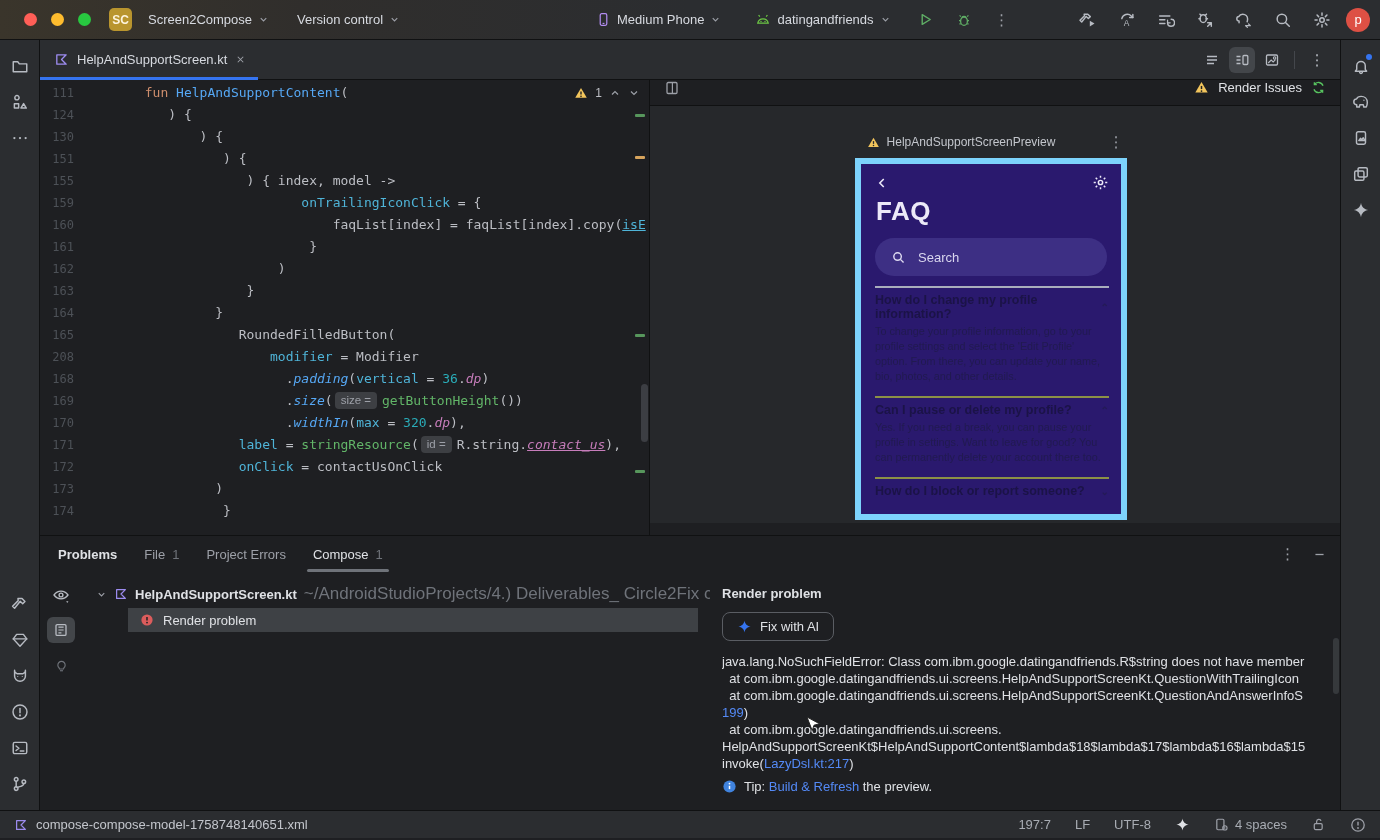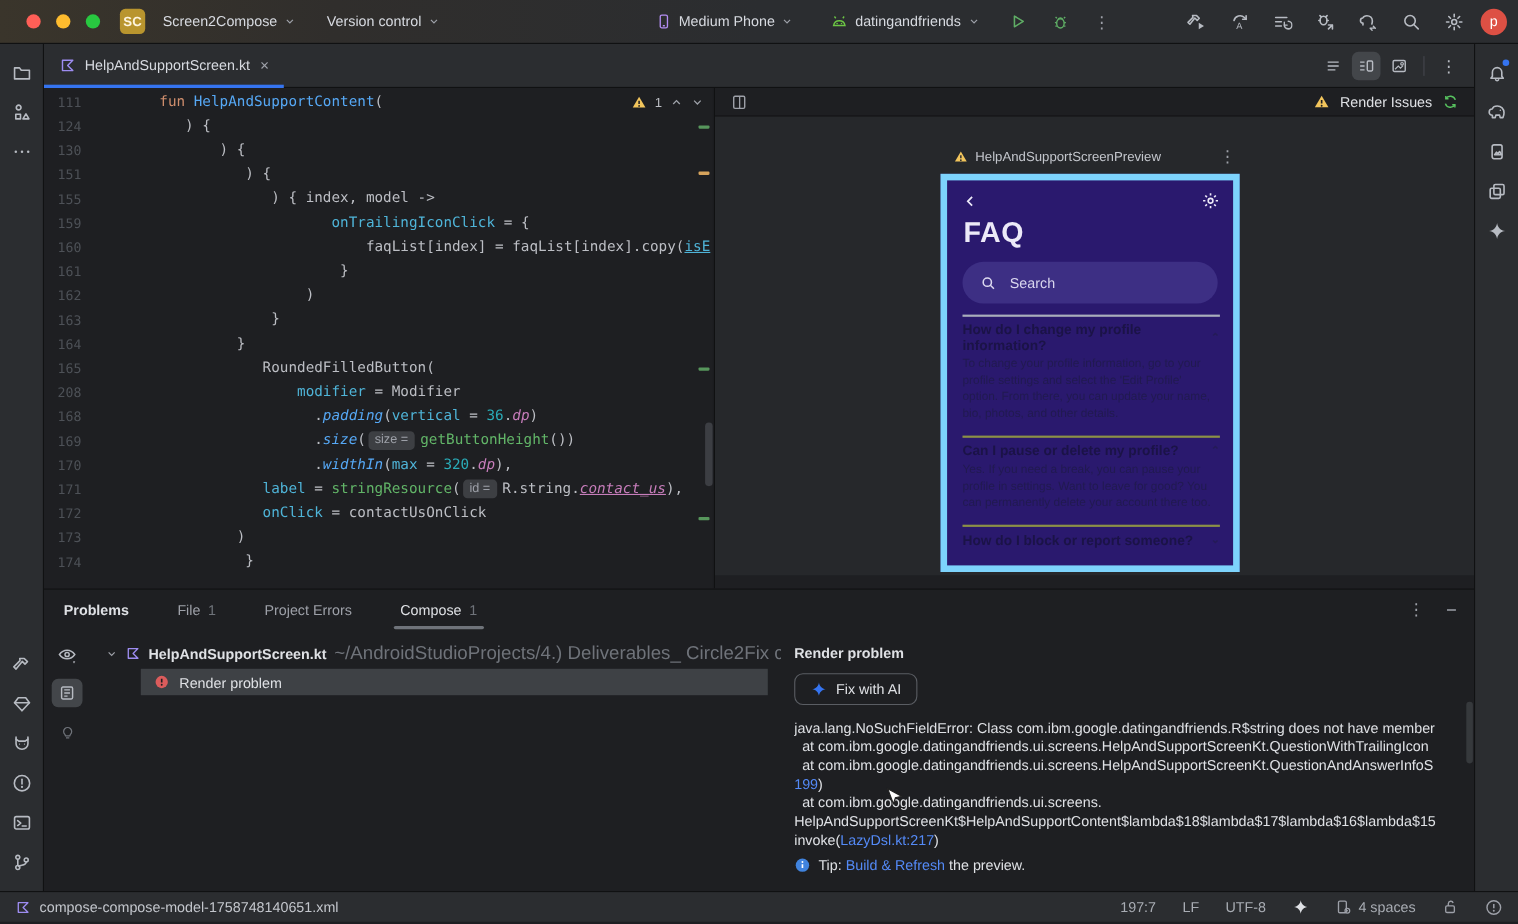--- a/index.html
+++ b/index.html
@@ -70,21 +70,21 @@
   .hintpill{display:inline-block;background:#3d3f43;color:#9da0a8;border-radius:4px;
     padding:0 6px;margin:0 5px 0 2px;font-family:"Liberation Sans",sans-serif;
     font-size:11.5px;line-height:17px;vertical-align:1px}
   .insp{position:absolute;right:8px;top:6px;display:flex;align-items:center;gap:7px;color:#bcbec4;font-size:12px}
   .stripe-mark{position:absolute;right:3px;width:10px;height:3px;border-radius:1px}
   .scroll-thumb{position:absolute;right:0;width:7px;border-radius:4px;background:#55585e;opacity:.55}
 
   
   .previewpane{left:649px;top:80px;width:691px;height:455px;border-left:1px solid var(--line)}
   .pv-toolbar{height:26px;background:var(--editor);border-bottom:1px solid var(--line);
-    display:flex;align-items:center;padding:0 14px}
+    display:flex;align-items:flex-start;padding:0 14px}
   .pv-toolbar .right{margin-left:auto;display:flex;align-items:center;gap:9px;color:#dfe1e5}
   .pv-canvas{position:relative;height:417px;background:#26282b;overflow:hidden}
   .pv-label{position:absolute;top:27px;left:0;width:100%;display:flex;justify-content:center;
     align-items:center;gap:7px;color:#c3c6cc;font-size:12px}
   .pv-label .kebab{margin-left:46px}
   .phone{position:absolute;left:205px;top:52px;width:272px;height:362px;
     background:#2a196e;border:6px solid #7dd3fc}
   .ph-in{position:absolute;inset:0;overflow:hidden;color:#ece9f8}
   .ph-top{position:absolute;left:14px;right:12px;top:10px;display:flex;justify-content:space-between;align-items:center}
   .ph-title{position:absolute;left:15px;top:32px;font-size:26px;font-weight:600;letter-spacing:.5px}
@@ -95,21 +95,21 @@
   .faq-div.first{background:#a9adbc}
   .faq-q{display:flex;justify-content:space-between;align-items:center;margin:5px 0 3px;
     font-weight:700;font-size:12.5px;color:#1b1347}
   .faq-q .car{font-size:10px;color:#241b56}
   .faq-a{font-size:10.8px;line-height:15px;color:#211a50;margin-bottom:12px;min-height:5px}
   .faq-a:empty{margin-bottom:13px;min-height:14px}
 
   
   .bottompanel{left:40px;top:535px;width:1300px;height:275px;background:var(--editor);
     border-top:1px solid var(--line)}
-  .ptabs{height:36px;display:flex;align-items:center;padding-left:18px;gap:44px;position:relative}
+  .ptabs{height:36px;display:flex;align-items:center;padding-left:18px;gap:27px;position:relative}
   .ptab{color:var(--dim);display:flex;gap:7px;align-items:center;height:100%;position:relative;align-items:center}
   .ptab span{align-self:center}
   .ptab .cnt{color:var(--dimmer)}
   .ptab.title{color:var(--txt);font-weight:700}
   .ptab.active{color:var(--txt)}
   .ptab.active::after{content:"";position:absolute;left:-6px;right:-6px;bottom:0;height:3px;
     border-radius:2px;background:#6f737a}
   .ptabs .right{position:absolute;right:14px;display:flex;gap:18px;align-items:center;color:var(--dim)}
   .pbody{display:flex;height:238px}
   .toolcol{width:42px;padding-top:10px;display:flex;flex-direction:column;align-items:center;gap:9px}

